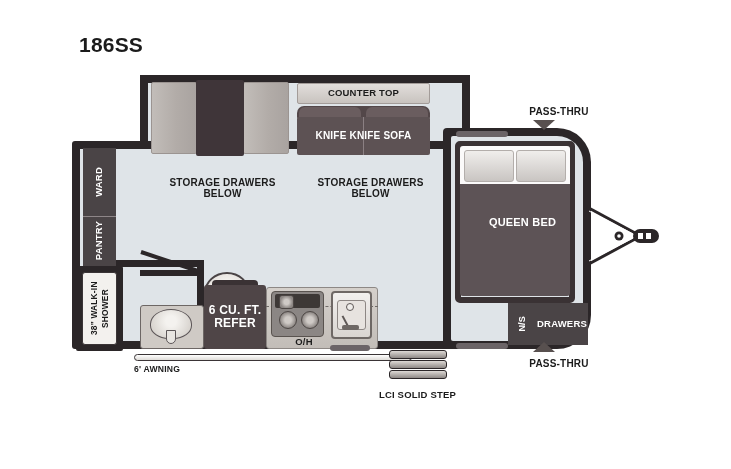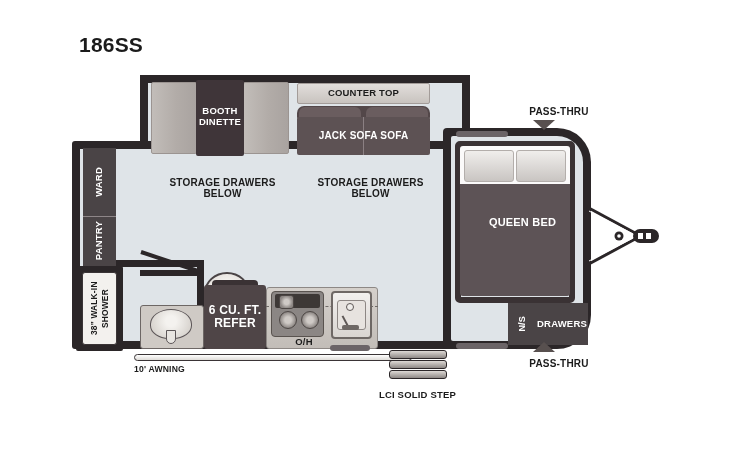--- a/index.html
+++ b/index.html
@@ -251,36 +251,33 @@
   </svg>
 
   <div class="abs" id="tub"></div>
   <div class="abs" id="toilet-box"></div>
   <div class="abs" id="toilet"></div>
   <div class="abs" id="toilet-stem"></div>
 
   <div class="abs seat" id="seat-a"></div>
   <div class="abs seat" id="seat-b"></div>
   <div class="abs" id="dinette"></div>
-  <div class="lbl" id="dinette-lbl">
-    <span>BOOTH DINETTE</span>
-  </div>
 
   <div class="abs" id="counter"></div>
   <div class="lbl" id="counter-lbl">
     <span>COUNTER TOP</span>
   </div>
 
   <div class="abs" id="sofa-back"></div>
   <div class="abs" id="sofa-l"></div>
   <div class="abs" id="sofa-r"></div>
   <div class="abs" id="sofa-seat"></div>
   <div class="abs" id="sofa-split"></div>
   <div class="lbl" id="sofa-lbl">
-    <span>JACK SOFA SOFA</span>
+    <span>KNIFE KNIFE SOFA</span>
   </div>
 
   <div class="lbl cap" id="cap1">
     <span>STORAGE DRAWERS BELOW</span>
   </div>
   <div class="lbl cap" id="cap2">
     <span>STORAGE DRAWERS BELOW</span>
   </div>
 
   <div class="abs" id="refer-top"></div>
@@ -346,21 +343,21 @@
     <path d="M4 56 L48 33" stroke="#ffffff" stroke-width="1" fill="none"></path>
     <circle cx="34" cy="31" r="4.5" fill="#2b2628"></circle>
     <circle cx="34" cy="31" r="1.8" fill="#ffffff"></circle>
     <rect x="48" y="24" width="26" height="14" rx="7" fill="#2b2628"></rect>
     <rect x="53" y="28" width="5" height="6" fill="#ffffff"></rect>
     <rect x="61" y="28" width="5" height="6" fill="#ffffff"></rect>
   </svg>
 
   <div class="abs" id="awning"></div>
   <div class="lbl" id="awning-lbl">
-    <span>10' AWNING</span>
+    <span>6' AWNING</span>
   </div>
 
   <div class="abs" id="step">
     <div class="stepbar" style="top:0px;"></div>
     <div class="stepbar" style="top:10px;"></div>
     <div class="stepbar" style="top:20px;"></div>
   </div>
   <div class="lbl" id="step-lbl">
     <span>LCI SOLID STEP</span>
   </div>

